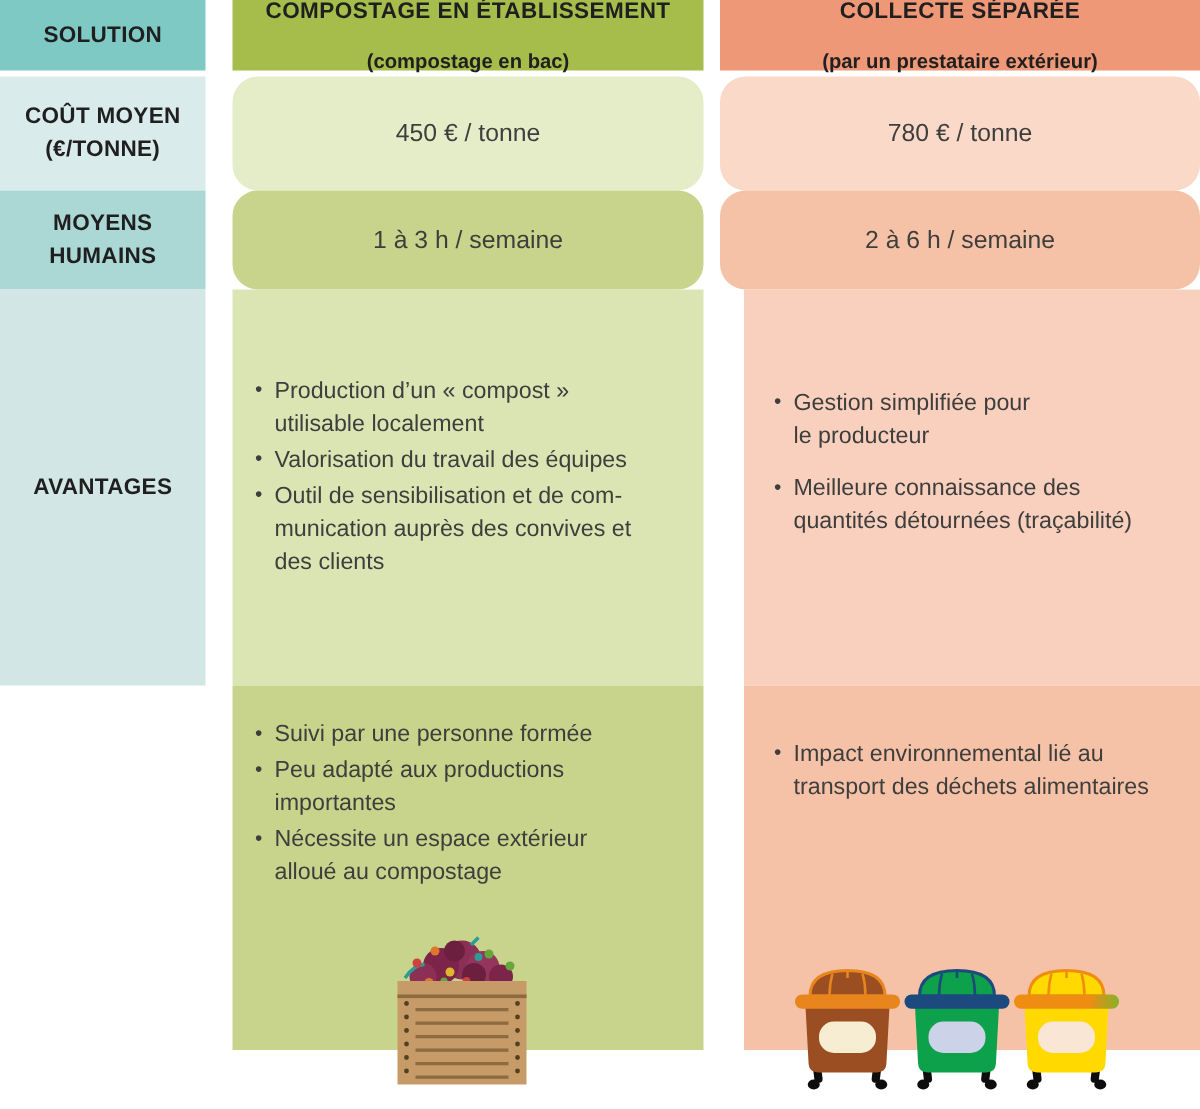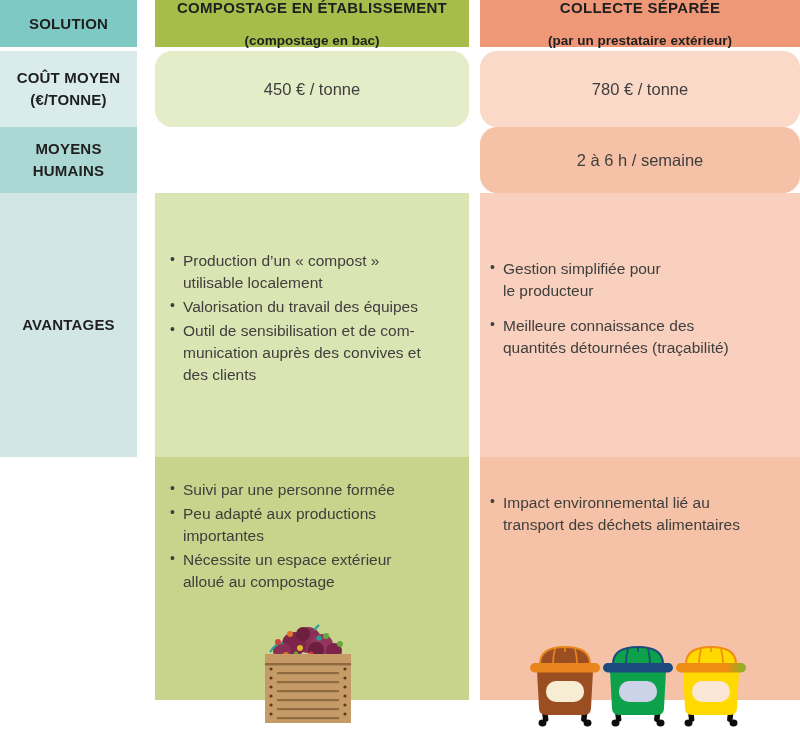--- a/index.html
+++ b/index.html
@@ -45,21 +45,21 @@
     display:flex;align-items:center;justify-content:center;
     font-size:16.5px;color:var(--text-body,#3e3e3d);border-radius:17px;
   }
   .listcell{
     font-size:15.5px;color:var(--text-body,#3e3e3d);line-height:1.42;
     display:flex;flex-direction:column;
   }
   .listcell.centered{justify-content:center;padding:6px 8px 20px 15px;}
   .listcell.centered.bias-up{padding-bottom:40px;}
   .listcell.top{padding:22px 8px 6px 15px;}
-  .listcell.pright{padding-left:10px;}
+  .listcell.pright{padding-left:20px;margin-left:16px;}
   ul.bullets{list-style:none;margin:0;padding:0;}
   .bullets li{position:relative;padding-left:13px;white-space:pre-line;}
   .bullets li + li{margin-top:2px;}
   .bullets li::before{
     content:"\2022";position:absolute;left:0;top:0;font-size:14px;
     color:var(--text-body,#3e3e3d);
   }
   .illus{position:absolute;}
   #compost-illus{left:256px;top:624px;}
   #bins-illus{left:528px;top:642px;}
@@ -80,20 +80,21 @@
       <span class="subtitle">(par un prestataire extérieur)</span>
     </div>
 
     <div class="gc1 gr2 bg-ll rowhead">COÛT MOYEN
 (€/TONNE)</div>
     <div class="gc3 gr2 bg-ml value">450 € / tonne</div>
     <div class="gc5 gr2 bg-rl value">780 € / tonne</div>
 
     <div class="gc1 gr3 bg-lm rowhead">MOYENS
 HUMAINS</div>
+    <div class="gc3 gr3 bg-mm value">1 à 3 h / semaine</div>
     <div class="gc5 gr3 bg-rm value">2 à 6 h / semaine</div>
 
     <div class="gc1 gr4 bg-ll2 rowhead">AVANTAGES</div>
     <div class="gc3 gr4 bg-ml2 listcell centered">
       <ul class="bullets">
         <li>Production d’un « compost »
 utilisable localement</li>
         <li>Valorisation du travail des équipes</li>
         <li>Outil de sensibilisation et de com-
 munication auprès des convives et

